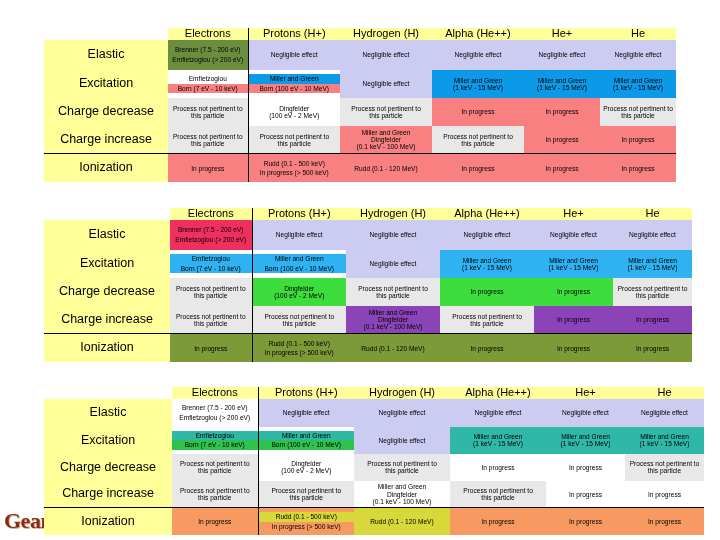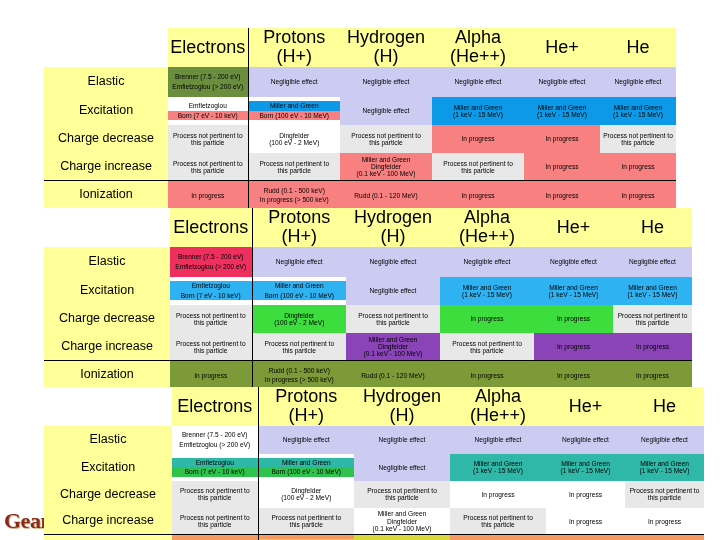--- a/index.html
+++ b/index.html
@@ -46,21 +46,21 @@
   .rowlab{
     background:#ffff99;
     text-align:left;
     padding-left:8px;
     font-size:12.5px;
     color:#000;
   }
   
   .hdr{
     background:#ffff99;
-    font-size:18px;
+    font-size:11px;
     text-align:center;
   }
   .hdr.corner{background:#ffffff;}
   
   .cell{
     font-size:6.6px;
     background:#ffffff;
   }
   .cell .l{display:block;white-space:nowrap;}
   .cell.np{background:#e8e8e8;}

